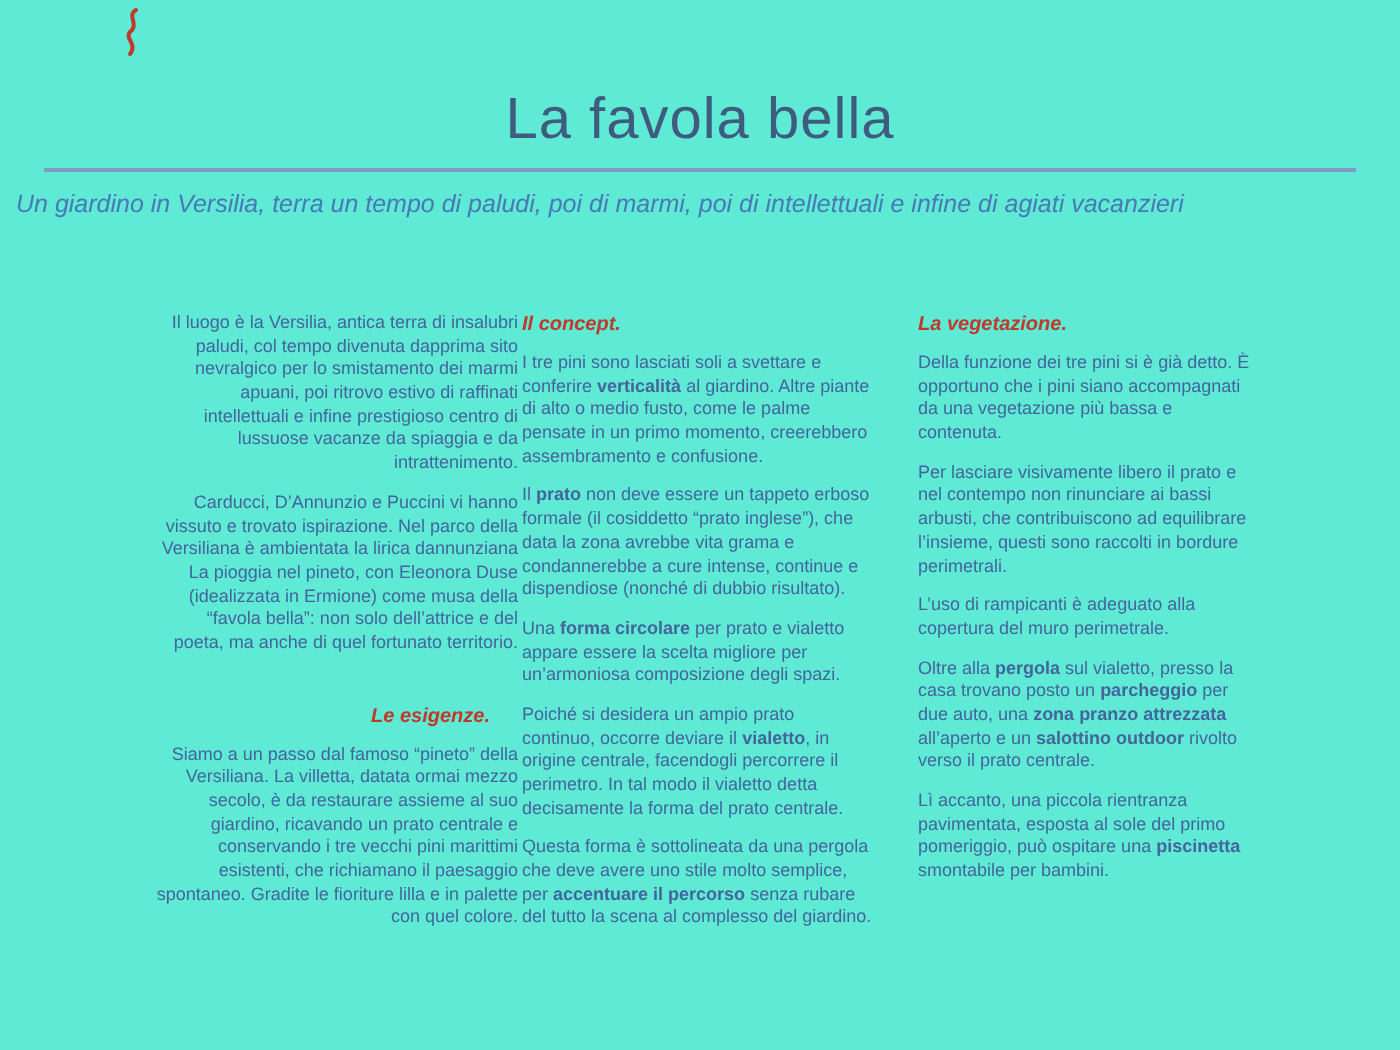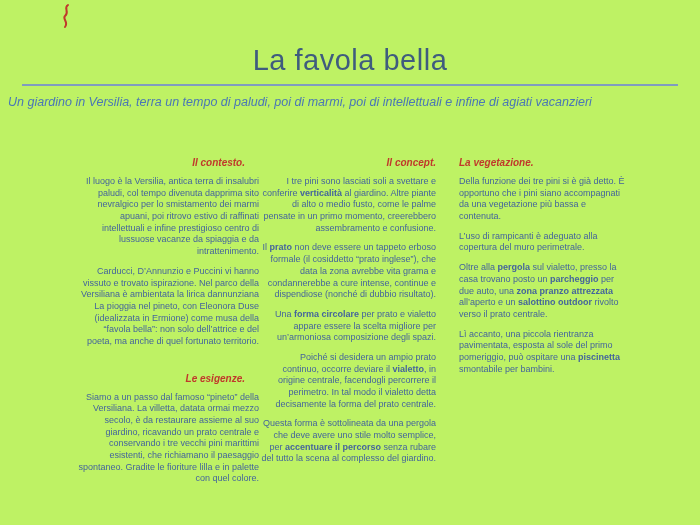--- a/index.html
+++ b/index.html
@@ -3,21 +3,21 @@
 <meta charset="utf-8">
 <style>
   html,body { margin:0; padding:0; }
   body {
     width:700px; height:525px;
     background:#ffffff;
     font-family:"Liberation Sans", sans-serif;
     position:relative;
     overflow:hidden;
   }
-  .slide { position:absolute; inset:0; background:#bef264; }
+  .slide { position:absolute; inset:0; background:#5eead4; }
 
   .corner-mark { position:absolute; left:60px; top:3px; width:14px; height:26px; }
 
   .page-title {
     position:absolute; top:44px; left:0; right:0;
     text-align:center;
     font-size:29px; font-weight:400;
     color:#3f5c7e;
     letter-spacing:0.5px;
   }
@@ -32,21 +32,21 @@
     font-size:12.5px;
     color:#4a77b5;
   }
 
   .col {
     position:absolute; top:156px;
     font-size:9px; line-height:1.3;
     color:#44659c;
   }
   .col-context    { left:78px;  width:181px; text-align:right; }
-  .col-concept    { left:261px; width:175px; text-align:right; }
+  .col-concept    { left:261px; width:175px; text-align:left; }
   .col-vegetation { left:459px; width:168px; text-align:left; }
 
   .heading {
     color:#c0392b;
     font-weight:bold; font-style:italic;
     font-size:10px;
     margin:0 0 7px 0;
   }
   .col-context .heading { padding-right:14px; }
   .heading + .heading, .para + .heading { margin-top:24px; }
@@ -66,35 +66,35 @@
     </svg>
   </div>
 
   <div class="page-title">La favola bella</div>
 
   <div class="title-rule"></div>
 
   <div class="page-subtitle">Un giardino in Versilia, terra un tempo di paludi, poi di marmi, poi di intellettuali e infine di agiati vacanzieri</div>
 
   <div class="col col-context">
-      <div class="heading">Il contesto.</div>
       <p class="para"><span>Il luogo è la Versilia, antica terra di insalubri paludi, col tempo divenuta dapprima sito nevralgico per lo smistamento dei marmi apuani, poi ritrovo estivo di raffinati intellettuali e infine prestigioso centro di lussuose vacanze da spiaggia e da intrattenimento.</span></p>
       <p class="para"><span>Carducci, D’Annunzio e Puccini vi hanno vissuto e trovato ispirazione. Nel parco della </span><span class="i">Versiliana</span><span> è ambientata la lirica dannunziana </span><span class="i">La pioggia nel pineto</span><span>, con Eleonora Duse (idealizzata in </span><span class="i">Ermione</span><span>) come musa della “favola bella”: non solo dell’attrice e del poeta, ma anche di quel fortunato territorio.</span></p>
       <div class="heading">Le esigenze.</div>
       <p class="para"><span>Siamo a un passo dal famoso “pineto” della </span><span class="i">Versiliana</span><span>. La villetta, datata ormai mezzo secolo, è da restaurare assieme al suo giardino, ricavando un prato centrale e conservando i tre vecchi pini marittimi esistenti, che richiamano il paesaggio spontaneo. Gradite le fioriture lilla e </span><span class="i">in palette</span><span> con quel colore.</span></p>
     </div>
   <div class="col col-concept">
       <div class="heading">Il concept.</div>
       <p class="para"><span>I tre pini sono lasciati soli a svettare e conferire </span><span class="b">verticalità</span><span> al giardino. Altre piante di alto o medio fusto, come le palme pensate in un primo momento, creerebbero assembramento e confusione.</span></p>
       <p class="para"><span>Il </span><span class="b">prato</span><span> non deve essere un tappeto erboso formale (il cosiddetto “prato inglese”), che data la zona avrebbe vita grama e condannerebbe a cure intense, continue e dispendiose (nonché di dubbio risultato).</span></p>
       <p class="para"><span>Una </span><span class="b">forma circolare</span><span> per prato e vialetto appare essere la scelta migliore per un’armoniosa composizione degli spazi.</span></p>
       <p class="para"><span>Poiché si desidera un ampio prato continuo, occorre deviare il </span><span class="b">vialetto</span><span>, in origine centrale, facendogli percorrere il perimetro. In tal modo il vialetto detta decisamente la forma del prato centrale.</span></p>
       <p class="para"><span>Questa forma è sottolineata da una pergola che deve avere uno stile molto semplice, per </span><span class="b">accentuare il percorso</span><span> senza rubare del tutto la scena al complesso del giardino.</span></p>
     </div>
   <div class="col col-vegetation">
       <div class="heading">La vegetazione.</div>
       <p class="para"><span>Della funzione dei tre pini si è già detto. È opportuno che i pini siano accompagnati da una vegetazione più bassa e contenuta.</span></p>
+      <p class="para"><span>Per lasciare visivamente libero il prato e nel contempo non rinunciare ai bassi arbusti, che contribuiscono ad equilibrare l’insieme, questi sono raccolti in bordure perimetrali.</span></p>
       <p class="para"><span>L’uso di rampicanti è adeguato alla copertura del muro perimetrale.</span></p>
       <p class="para"><span>Oltre alla </span><span class="b">pergola</span><span> sul vialetto, presso la casa trovano posto un </span><span class="b">parcheggio</span><span> per due auto, una </span><span class="b">zona pranzo attrezzata</span><span> all’aperto e un </span><span class="b">salottino </span><span class="b i">outdoor</span><span> rivolto verso il prato centrale.</span></p>
       <p class="para"><span>Lì accanto, una piccola rientranza pavimentata, esposta al sole del primo pomeriggio, può ospitare una </span><span class="b">piscinetta</span><span> smontabile per bambini.</span></p>
     </div>
 
 </div>
 
 </body></html>

